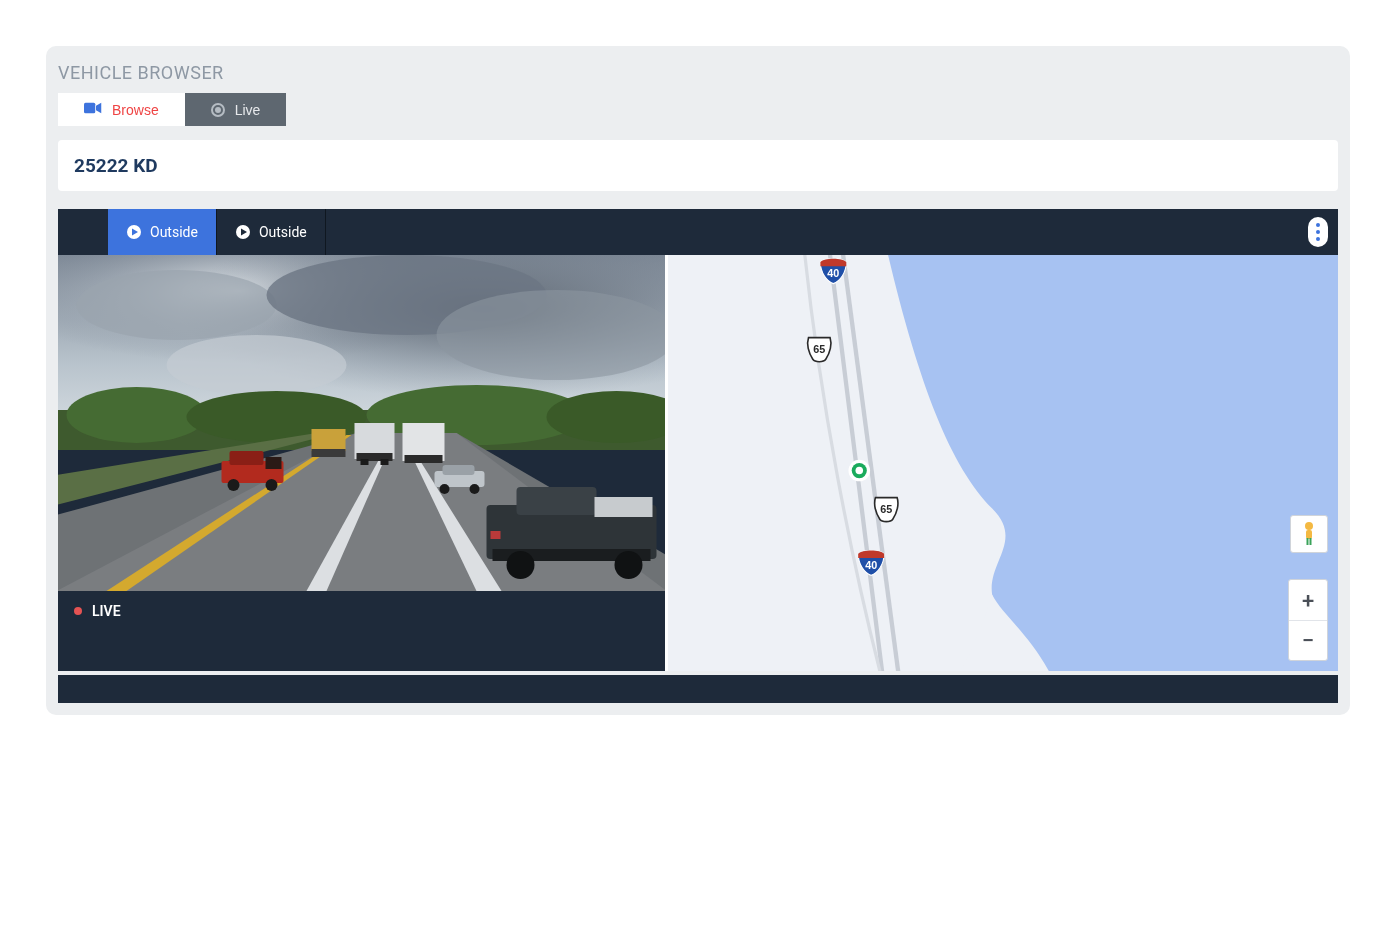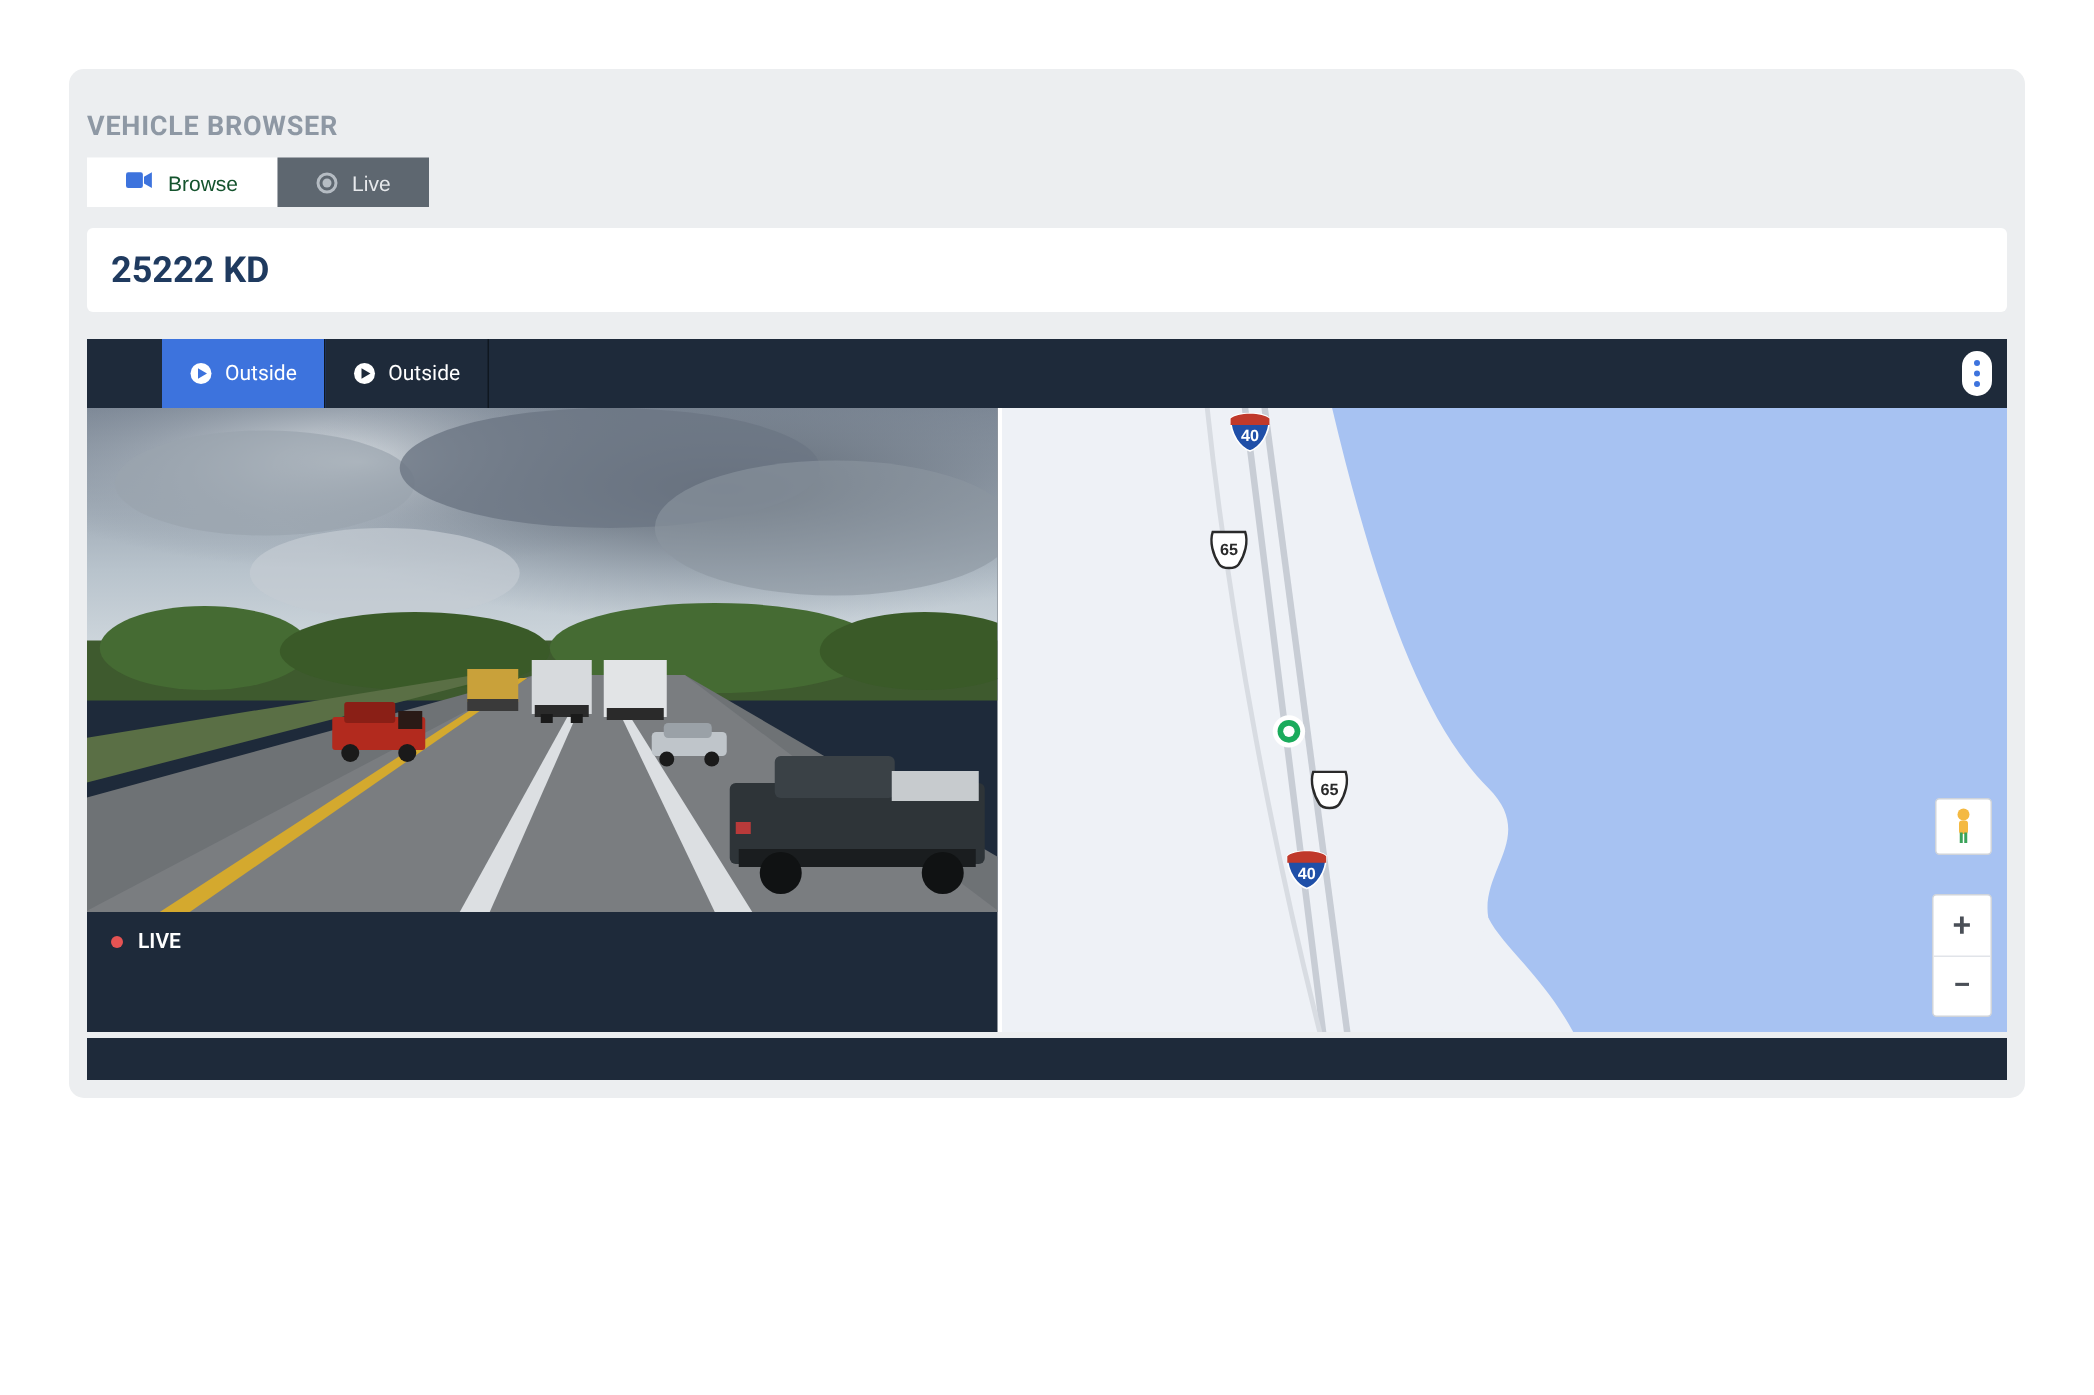--- a/index.html
+++ b/index.html
@@ -8,54 +8,54 @@
 .outer-container { padding: 46px; }
 
 .panel {
   background: #eceef0;
   border-radius: 10px;
   padding: 0 0 12px 0;
   overflow: hidden;
 }
 
 .panel-header {
-  padding: 28px 12px 10px 12px;
+  padding: 16px 12px 10px 12px;
   font-size: 18px;
-  font-weight: 700;
+  font-weight: 400;
   color: #8e98a4;
   letter-spacing: 0.5px;
 }
 
 .mode-tabs { display: flex; margin: 0 0 14px 12px; }
 
 .mode-tab {
   display: flex;
   align-items: center;
   gap: 10px;
   padding: 8px 26px;
   font-size: 14px;
   cursor: pointer;
   border: none;
   background: #5e6770;
   color: #e7e9ec;
 }
 .mode-tab.active {
   background: #fff;
-  color: #14532d;
+  color: #ef4444;
 }
 .mode-tab .camera-icon svg { width: 18px; height: 14px; }
 .mode-tab .radio-icon { width: 14px; height: 14px; border-radius: 50%; border: 2px solid #b5bcc3; display:inline-flex; align-items:center; justify-content:center; }
 .mode-tab .radio-icon.inner::after { content:''; width:6px; height:6px; border-radius:50%; background:#b5bcc3; display:block; }
 
 .vehicle-id-bar {
   background: #fff;
   margin: 0 12px 18px 12px;
   padding: 14px 16px;
   border-radius: 4px;
-  font-size: 24px;
+  font-size: 19px;
   font-weight: 700;
   color: #1f3a5f;
 }
 
 .video-map-region { margin: 0 12px 0 12px; }
 
 .view-tabs-bar {
   background: #1e2a3a;
   display: flex;
   align-items: center;

